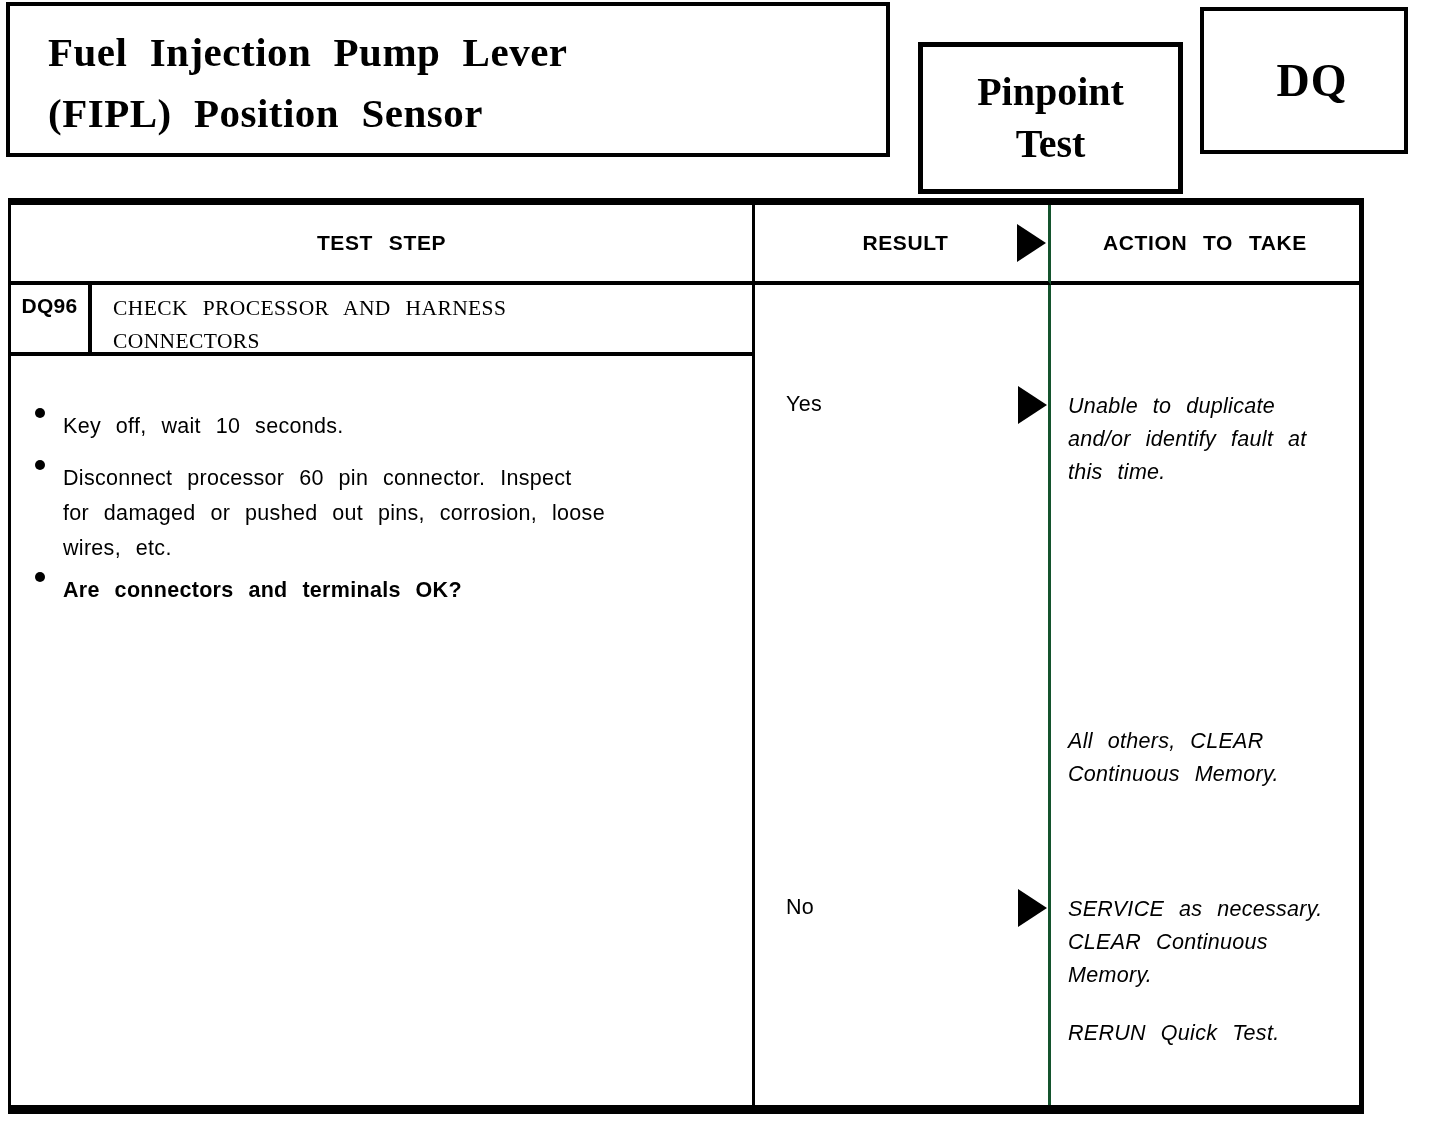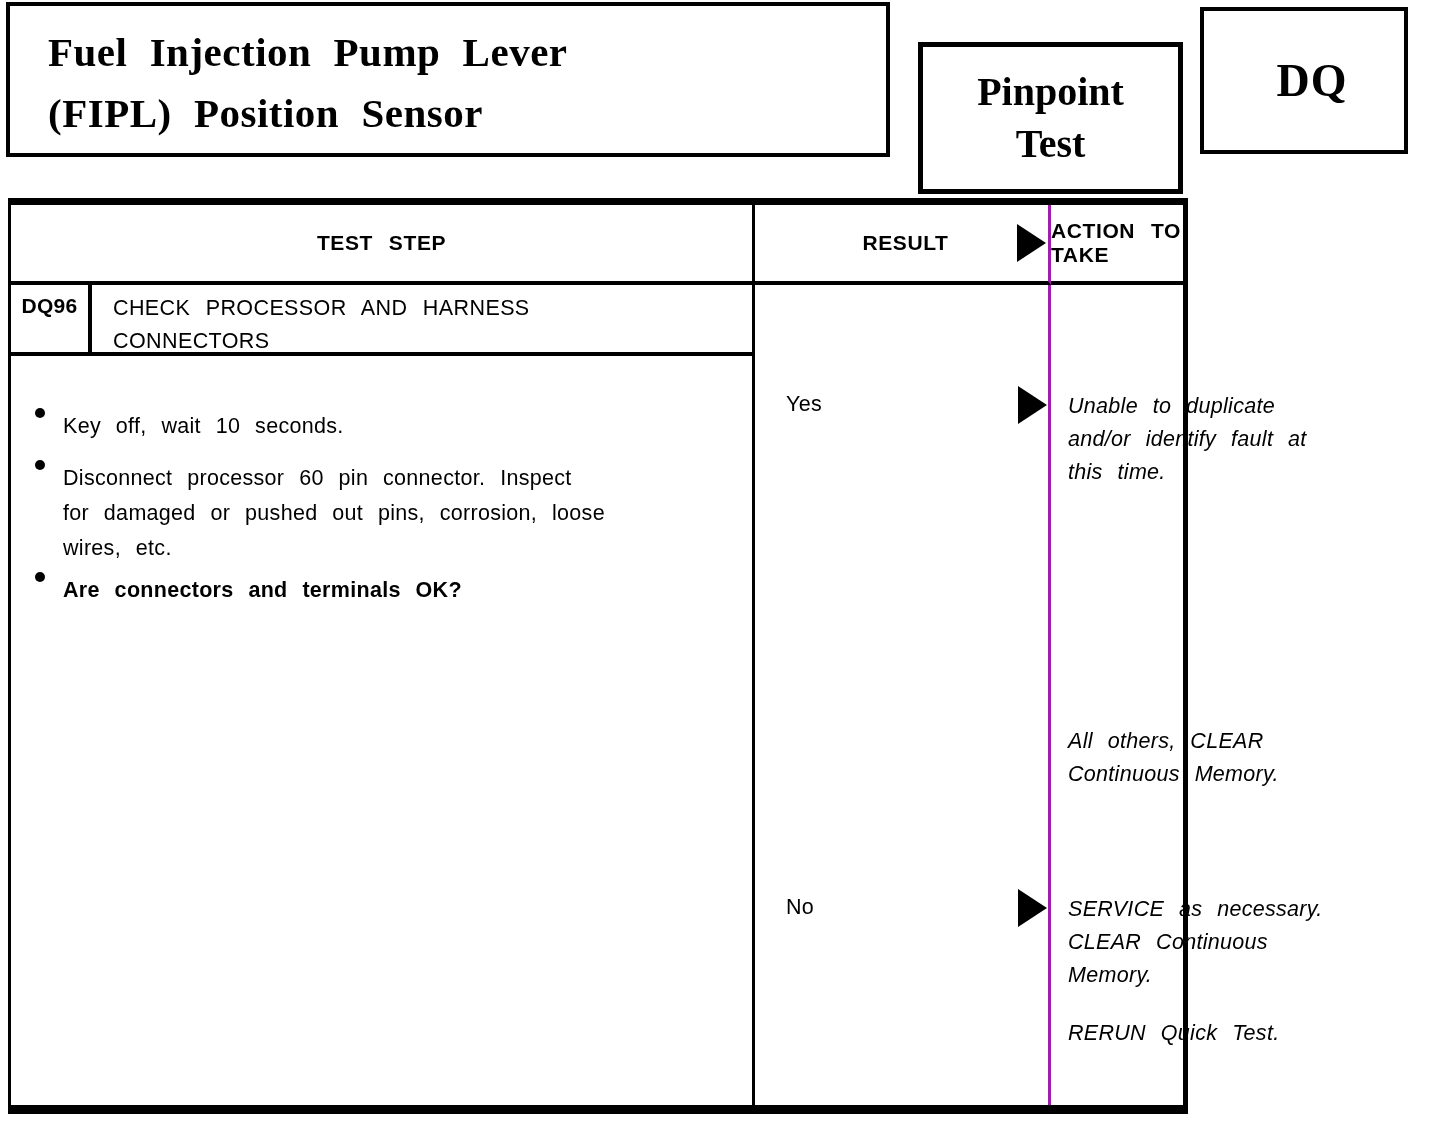--- a/index.html
+++ b/index.html
@@ -65,21 +65,21 @@
     font-family: "Liberation Serif", serif;
     font-weight: bold;
     font-size: 46px;
     letter-spacing: 1px;
   }
 
   
   .ptable {
     position: absolute;
     left: 8px; top: 198px;
-    width: 1180px; height: 916px;
+    width: 1356px; height: 916px;
     border-top: 7px solid #000;
     border-left: 3px solid #000;
     border-right: 5px solid #000;
     border-bottom: 9px solid #000;
     display: grid;
     grid-template-columns: 744px 296px 1fr;
     grid-template-rows: 80px 1fr;
     background: #fff;
   }
 
@@ -88,21 +88,21 @@
     display: flex;
     align-items: center;
     justify-content: center;
     position: relative;
     font-weight: bold;
     font-size: 21px;
     letter-spacing: 0.6px;
     word-spacing: 0.45em;
   }
   .col-a { border-right: 3px solid #000; }
-  .col-b { border-right: 3px solid #a21caf; padding-left: 8px; }
+  .col-b { border-right: 3px solid #14532d; padding-left: 8px; }
 
   .bcell { position: relative; }
 
   
   .arrow {
     width: 0; height: 0;
     border-top: 19px solid transparent;
     border-bottom: 19px solid transparent;
     border-left: 29px solid #000;
   }
@@ -126,20 +126,21 @@
     align-items: flex-start;
     justify-content: center;
     padding-top: 9px;
     font-weight: bold;
     font-size: 21px;
     letter-spacing: 0.3px;
   }
   .step-title-cell {
     flex: 1;
     padding: 7px 0 0 21px;
+    font-family: Liberation Serif, serif;
   }
   .step-title-line {
     font-size: 21.5px;
     line-height: 33px;
     letter-spacing: 0.4px;
     word-spacing: 0.42em;
     white-space: nowrap;
   }
 
   .bullet-row {

